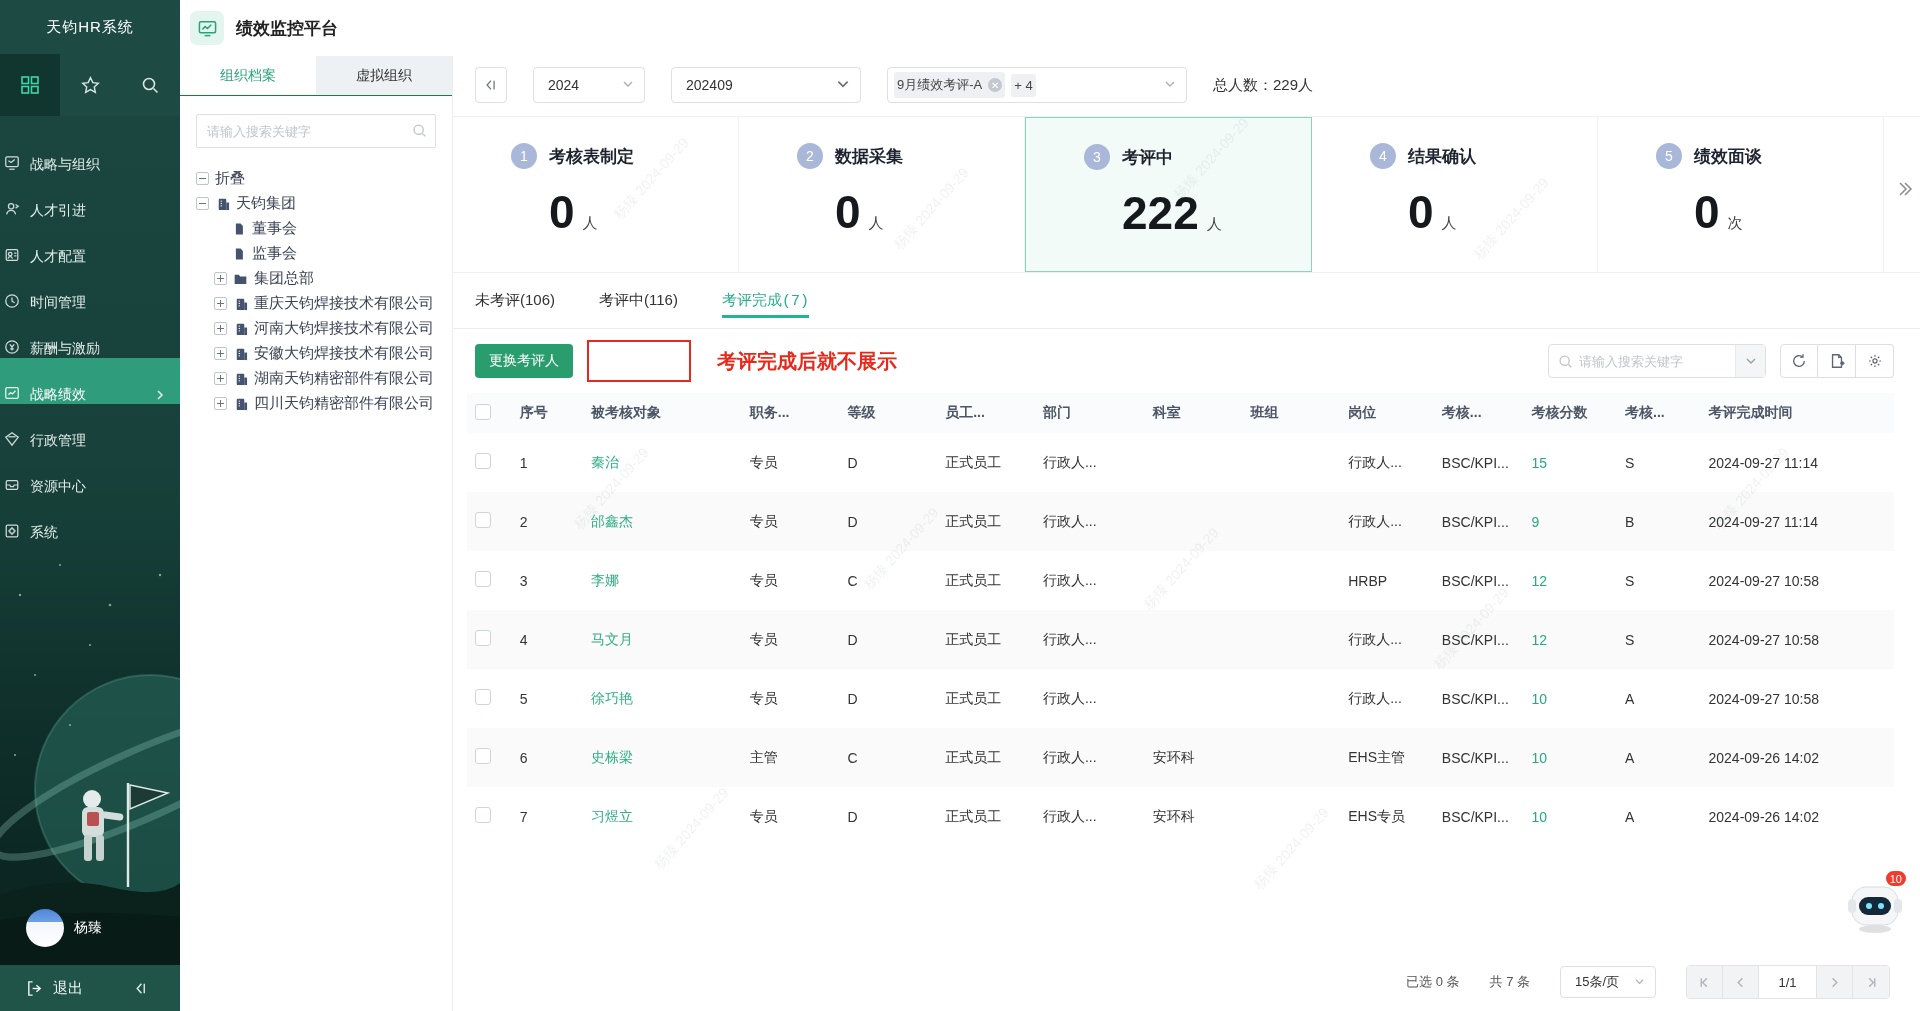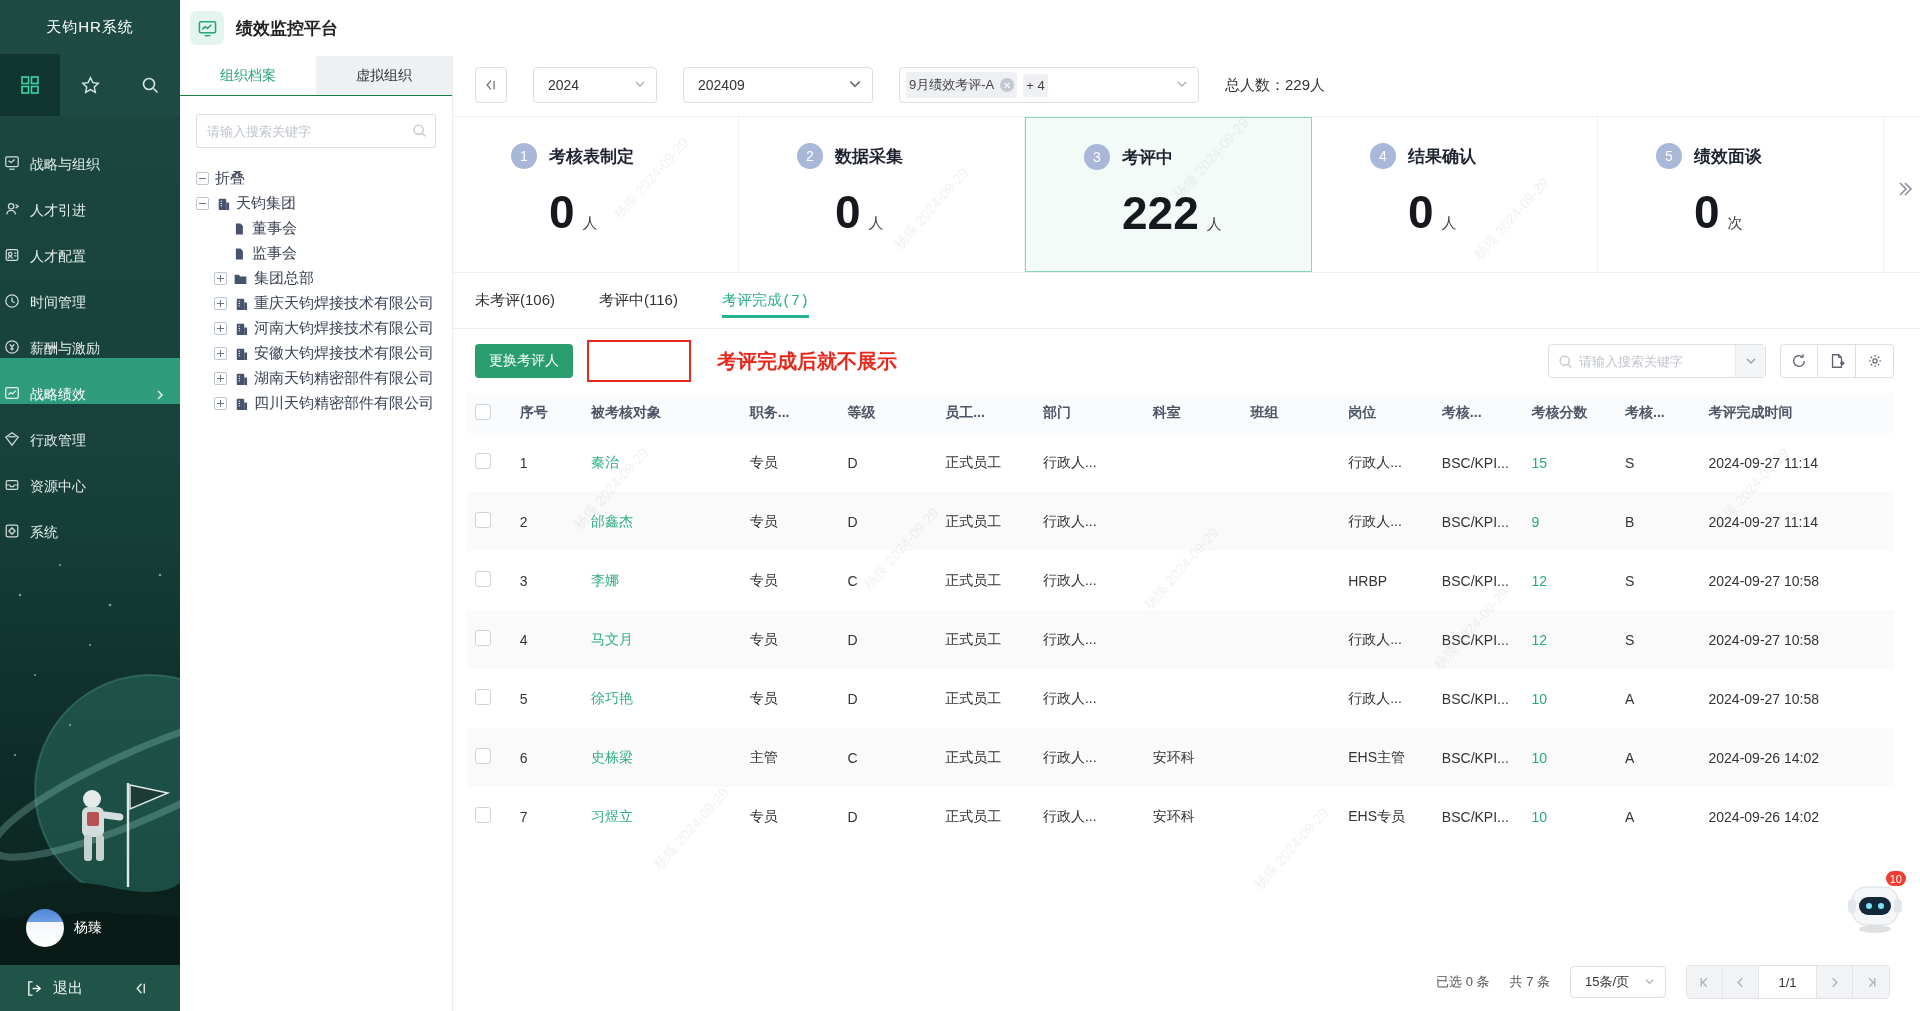--- a/index.html
+++ b/index.html
@@ -117,21 +117,21 @@
   .table-wrap { padding:0 26px 0 14px; }
   table { width:100%; border-collapse:collapse; table-layout:fixed; }
   th { background:#fafbfc; height:40px; font-size:14px; color:#4d5666; font-weight:bold;
     text-align:left; padding:0 8px; white-space:nowrap; overflow:hidden; }
   td { height:59px; font-size:14px; color:#333; padding:0 8px; white-space:nowrap; overflow:hidden; }
   tr.even td { background:#fafafa; }
   .cbx { width:16px; height:16px; border:1px solid #cfd4da; border-radius:3px; background:#fff; cursor:pointer; }
   .name-link { color:#2fae84; cursor:pointer; }
   .score { color:#27a883; }
 
-  .footer { position:absolute; right:30px; bottom:12px; display:flex; align-items:center; gap:20px; font-size:13px; color:#555; }
+  .footer { position:absolute; right:30px; bottom:12px; display:flex; align-items:center; gap:30px; font-size:13px; color:#555; }
   .pgsize { width:96px; height:32px; font-size:13px; }
   .pager { display:flex; border:1px solid #e2e4e8; border-radius:4px; overflow:hidden; }
   .pg-btn { width:36px; height:32px; background:#f2f3f5; display:flex; align-items:center; justify-content:center;
     color:#aeb4bc; cursor:pointer; border-right:1px solid #e2e4e8; }
   .pg-cur { width:58px; height:32px; background:#fff; display:flex; align-items:center; justify-content:center;
     color:#333; border-right:1px solid #e2e4e8; }
   .pager .pg-btn:last-child { border-right:none; }
 
   .chat-widget { position:absolute; right:14px; bottom:76px; width:62px; height:62px; cursor:pointer; z-index:40; }
   .chat-badge { position:absolute; right:-2px; top:-4px; min-width:19px; height:19px; border-radius:10px;
@@ -426,21 +426,21 @@
 
 <div class="main">
 
   <div class="filter-row">
     <div class="sq-btn">
       <svg width="14" height="14" viewBox="0 0 16 16" fill="none" stroke="currentColor" stroke-width="1.4">
           <path d="M8 3L3.5 8 8 13"></path>
           <path d="M11.5 3v10"></path>
         </svg>
     </div>
-    <div class="select" style="width:124px">
+    <div class="select" style="width:112px">
       <span>2024</span>
       <span class="chev"><svg width="12" height="12" viewBox="0 0 12 12" fill="none" stroke="currentColor" stroke-width="1.4">
             <path d="M2 4l4 4 4-4"></path>
           </svg></span>
     </div>
     <div class="select" style="width:190px">
       <span>202409</span>
       <span class="chev" style="color:#6a7077"><svg width="14" height="14" viewBox="0 0 12 12" fill="none" stroke="currentColor" stroke-width="1.4">
             <path d="M2 4l4 4 4-4"></path>
           </svg></span>

